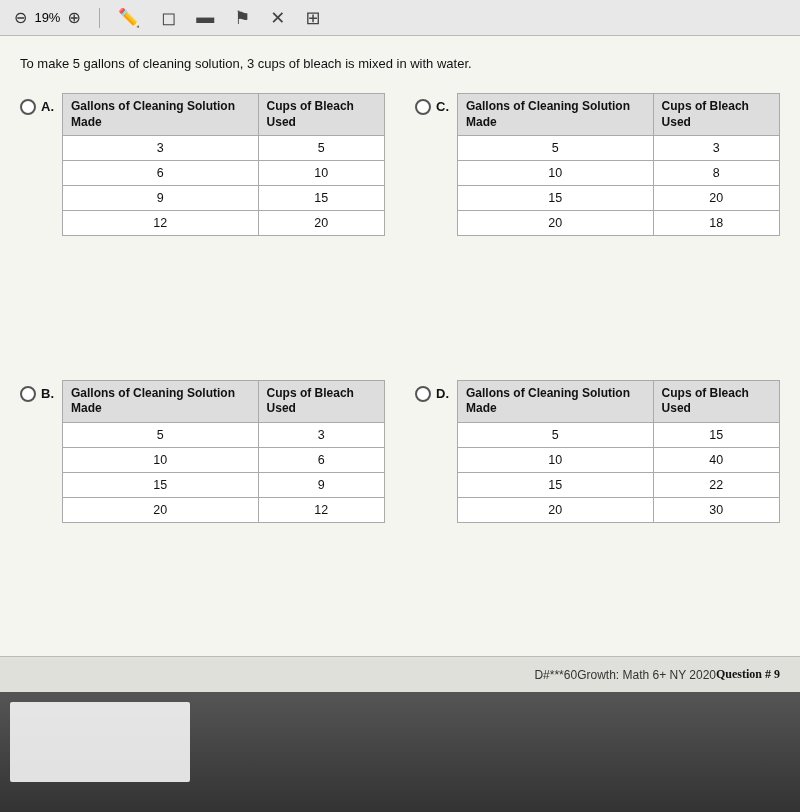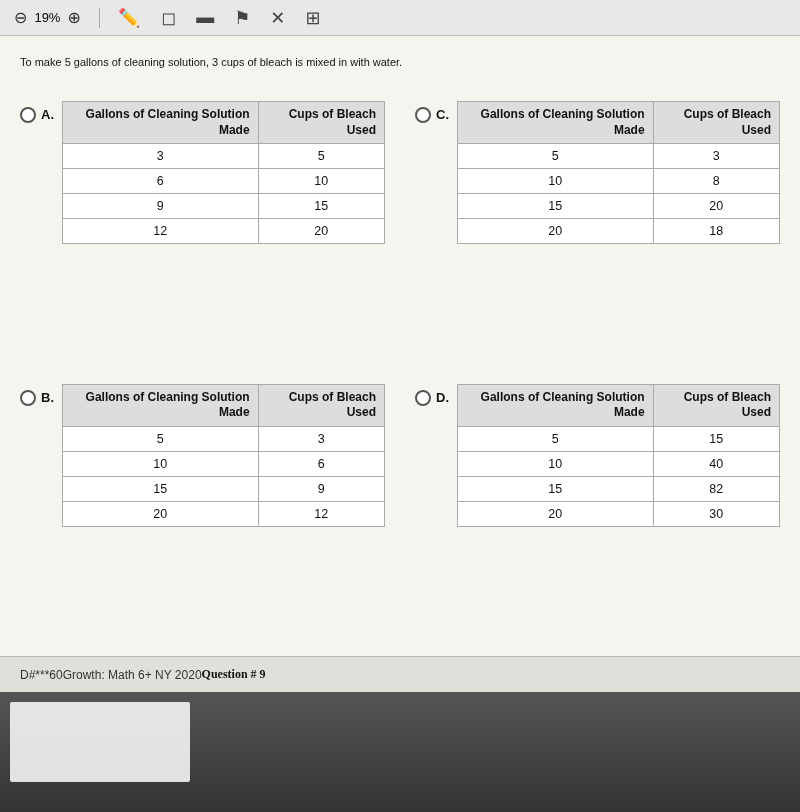--- a/index.html
+++ b/index.html
@@ -54,24 +54,23 @@
     
     .content-area {
       background: #f5f5f0;
       flex: 1;
       padding: 18px 20px 10px 20px;
       display: flex;
       flex-direction: column;
     }
 
     .question-text {
-      font-size: 11px;
+      font-size: 13px;
       color: #111;
       line-height: 1.5;
-      margin-bottom: 14px;
     }
 
     
     .options-grid {
       display: grid;
       grid-template-columns: 1fr 1fr;
       grid-template-rows: auto auto;
       gap: 20px 30px;
       flex: 1;
     }
@@ -111,39 +110,39 @@
     .data-table {
       border-collapse: collapse;
       font-size: 12.5px;
       color: #111;
       min-width: 200px;
     }
     .data-table th {
       background: #ddd;
       border: 1px solid #aaa;
       padding: 5px 8px;
-      text-align: right;
+      text-align: left;
       font-weight: bold;
       font-size: 12px;
       line-height: 1.3;
     }
     .data-table td {
       border: 1px solid #aaa;
       padding: 5px 12px;
       text-align: center;
       background: white;
     }
 
     
     .footer {
       background: #e0e0da;
       border-top: 1px solid #bbb;
       padding: 8px 20px;
       display: flex;
-      justify-content: flex-start;
+      justify-content: flex-end;
       align-items: center;
       font-size: 12px;
       color: #333;
       flex-shrink: 0;
       height: 36px;
     }
     .footer-right {
       font-weight: bold;
       color: #111;
       font-family: Liberation Serif, serif;
@@ -309,21 +308,21 @@
         <tr>
               <td>5</td>
               <td>15</td>
             </tr>
             <tr>
               <td>10</td>
               <td>40</td>
             </tr>
             <tr>
               <td>15</td>
-              <td>82</td>
+              <td>22</td>
             </tr>
             <tr>
               <td>20</td>
               <td>30</td>
             </tr>
           </tbody>
       </table>
     </div>
 
   </div>

